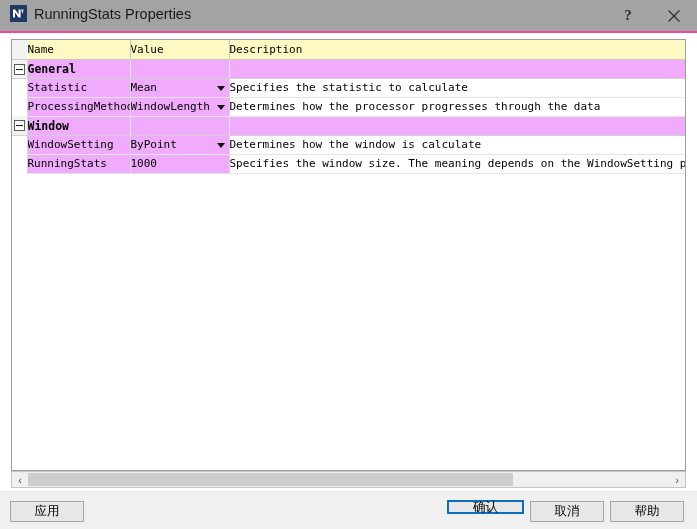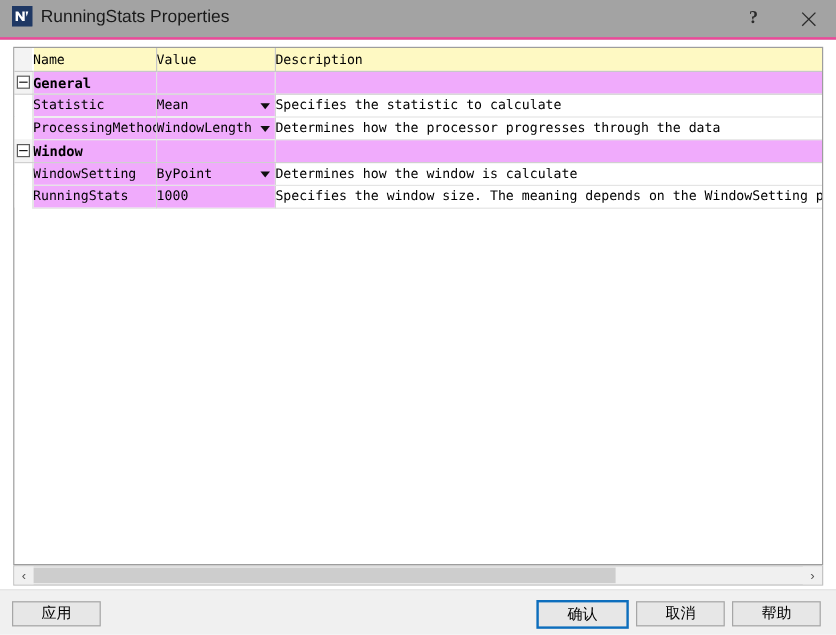--- a/index.html
+++ b/index.html
@@ -233,21 +233,21 @@
     align-items: center;
     justify-content: center;
     font-family: "DejaVu Sans", sans-serif;
     font-size: 12.5px;
     color: #000000;
     padding: 0;
     white-space: nowrap;
   }
   #apply-button  { left: 10px;  top: 9px; width: 74px; }
   #ok-button {
-    left: 447px; top: 8px; width: 77px; height: 24px;
+    left: 447px; top: 8px; width: 77px; height: 14px;
     border: 2px solid #0d6ebd;
     background: #e7e7e7;
   }
   #cancel-button { left: 530px; top: 9px; width: 74px; }
   #help-bottom-button { left: 610px; top: 9px; width: 74px; }
 </style>
 </head>
 <body>
 
 <div id="titlebar">

